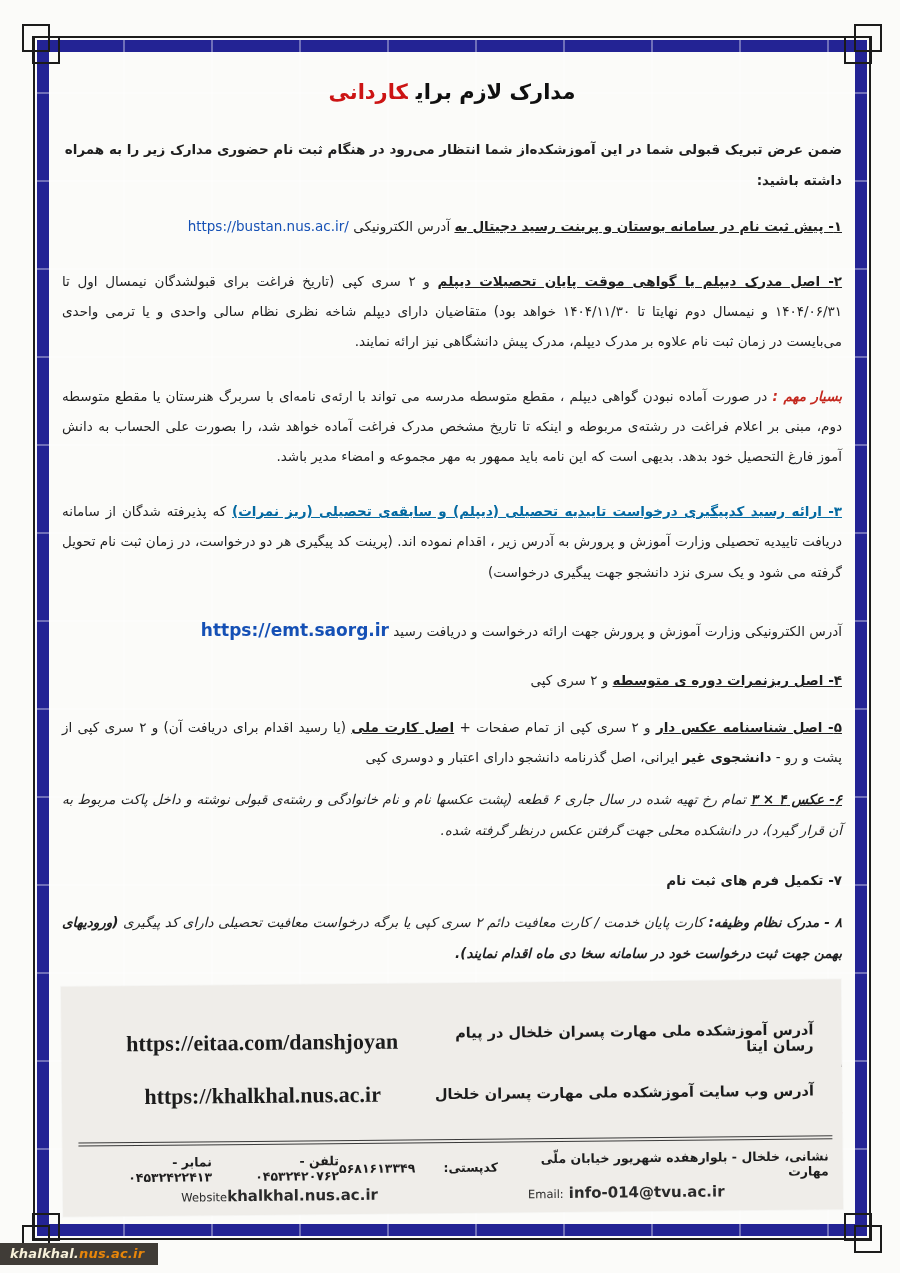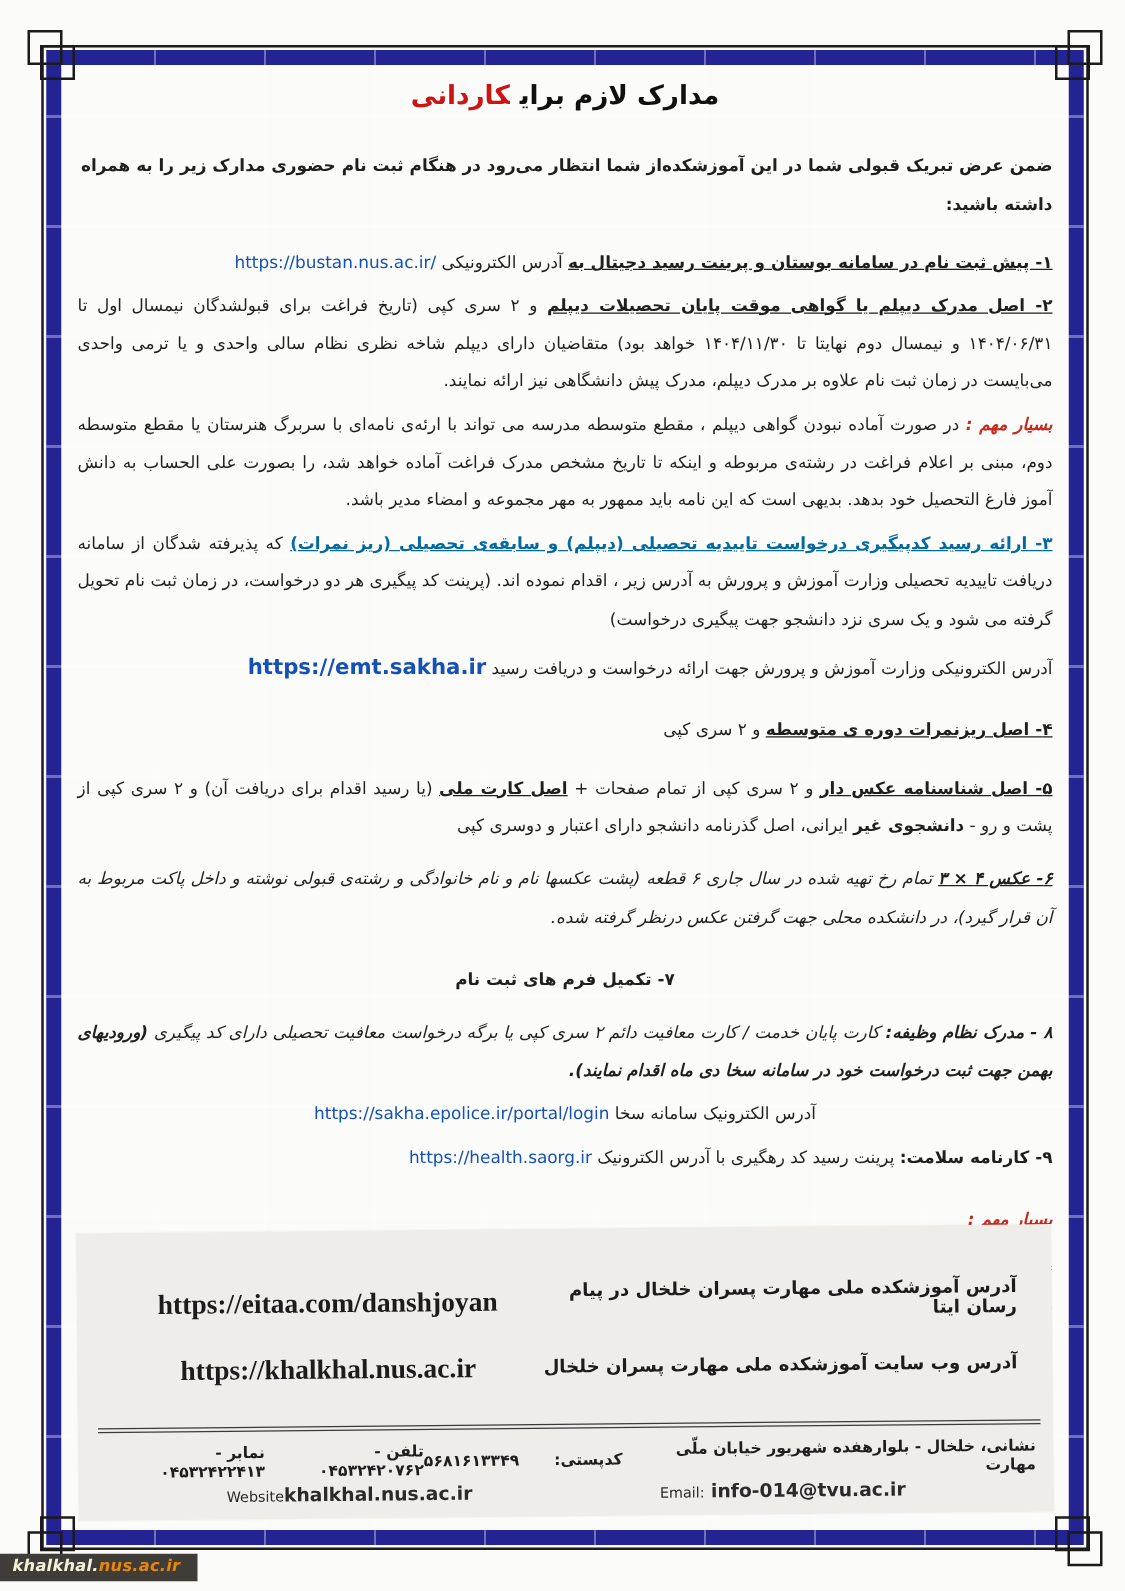--- a/index.html
+++ b/index.html
@@ -16,33 +16,33 @@
       repeating-linear-gradient(90deg,transparent 0 86px,rgba(255,255,255,.35) 86px 88px),
       repeating-linear-gradient(0deg,transparent 0 86px,rgba(255,255,255,.35) 86px 88px);
     pointer-events:none;}
   .corner{position:absolute;width:52px;height:52px;}
   .corner i{position:absolute;display:block;width:24px;height:24px;border:2px solid #1b1b1b;background:transparent;}
   .corner.tl{left:20px;top:22px;} .corner.tl i:nth-child(1){left:2px;top:2px;} .corner.tl i:nth-child(2){left:12px;top:14px;}
   .corner.tr{right:16px;top:22px;} .corner.tr i:nth-child(1){right:2px;top:2px;} .corner.tr i:nth-child(2){right:12px;top:14px;}
   .corner.bl{left:20px;bottom:18px;} .corner.bl i:nth-child(1){left:2px;bottom:2px;} .corner.bl i:nth-child(2){left:12px;bottom:14px;}
   .corner.br{right:16px;bottom:18px;} .corner.br i:nth-child(1){right:2px;bottom:2px;} .corner.br i:nth-child(2){right:12px;bottom:14px;}
   
-  .content{position:absolute;left:62px;right:58px;top:50px;direction:rtl;text-align:right;font-size:13.5px;}
+  .content{position:absolute;left:62px;right:58px;top:66px;direction:rtl;text-align:right;font-size:13.5px;}
   p{margin:0;line-height:2.25;}
   .title{text-align:center;font-size:21px;font-weight:bold;margin:12px 0 0;color:#101010;line-height:1.4;}
   .title span + span{margin-right:8px;}
   .red{color:#cc1414;}
   .darkred{color:#0369a1;}
-  .b{font-weight:bold;text-align:center;}
+  .b{font-weight:bold;}
   .u{text-decoration:underline;}
   .link{color:#1550b5;direction:ltr;unicode-bidi:embed;cursor:pointer;}
   .url-big{font-size:17px;font-weight:600;}
   .intro{font-weight:bold;margin-top:27px;}
   .just{text-align:justify;}
-  .mt-s{margin-top:4px;} .mt-m{margin-top:16px;} .mt-l{margin-top:12px;font-style:italic;} .mt-xl{margin-top:20px;}
+  .mt-s{margin-top:24px;} .mt-m{margin-top:16px;} .mt-l{margin-top:12px;font-style:italic;} .mt-xl{margin-top:20px;}
   .center{text-align:center;}
   .pr{padding-left:26px;}
   .redline{color:#c4281e;font-size:12.5px;font-weight:bold;margin-top:12px;}
   .red-label{color:#c4281e;font-weight:bold;font-style:italic;}
   
   .footer-box{position:absolute;left:62px;right:58px;top:983px;height:230px;background:#efede9;
     transform:rotate(-0.55deg);box-shadow:0 0 0 1px rgba(0,0,0,0.02);}
   .f-row{display:flex;direction:rtl;align-items:center;padding:0 28px 0 36px;}
   .f-row1{margin-top:42px;} .f-row2{margin-top:24px;}
   .f-label{flex:1;font-weight:bold;font-size:14.5px;text-align:right;color:#1c1c1c;}
@@ -88,21 +88,21 @@
   <p class="intro">ضمن عرض تبریک قبولی شما در این آموزشکده‌از شما انتظار می‌رود در هنگام ثبت نام حضوری مدارک زیر را به همراه داشته باشید:</p>
 
   <p class="mt-m"><span class="b u">۱- پیش ثبت نام در سامانه بوستان و پرینت رسید دجیتال به</span><span> آدرس الکترونیکی </span><a class="link">https://bustan.nus.ac.ir/</a></p>
 
   <p class="mt-s just"><span class="b u">۲- اصل مدرک دیپلم یا گواهی موقت پایان تحصیلات دیپلم</span><span> و ۲ سری کپی (تاریخ فراغت برای قبولشدگان نیمسال اول تا ۱۴۰۴/۰۶/۳۱ و نیمسال دوم نهایتا تا ۱۴۰۴/۱۱/۳۰ خواهد بود) متقاضیان دارای دیپلم شاخه نظری نظام سالی واحدی و یا ترمی واحدی می‌بایست در زمان ثبت نام علاوه بر مدرک دیپلم، مدرک پیش دانشگاهی نیز ارائه نمایند.</span></p>
 
   <p class="mt-s just"><span class="red-label">بسیار مهم :</span><span> در صورت آماده نبودن گواهی دیپلم ، مقطع متوسطه مدرسه می تواند با ارئه‌ی نامه‌ای با سربرگ هنرستان یا مقطع متوسطه دوم، مبنی بر اعلام فراغت در رشته‌ی مربوطه و اینکه تا تاریخ مشخص مدرک فراغت آماده خواهد شد، را بصورت علی الحساب به دانش آموز فارغ التحصیل خود بدهد. بدیهی است که این نامه باید ممهور به مهر مجموعه و امضاء مدیر باشد.</span></p>
 
   <p class="mt-s just"><span class="b u darkred">۳- ارائه رسید کدپیگیری درخواست تاییدیه تحصیلی (دیپلم) و سابقه‌ی تحصیلی (ریز نمرات)</span><span> که پذیرفته شدگان از سامانه دریافت تاییدیه تحصیلی وزارت آموزش و پرورش به آدرس زیر ، اقدام نموده اند. (پرینت کد پیگیری هر دو درخواست، در زمان ثبت نام تحویل گرفته می شود و یک سری نزد دانشجو جهت پیگیری درخواست)</span></p>
 
-  <p class="mt-s pr"><span>آدرس الکترونیکی وزارت آموزش و پرورش جهت ارائه درخواست و دریافت رسید </span><a class="link url-big">https://emt.sakha.ir</a></p>
+  <p class="mt-s pr"><span>آدرس الکترونیکی وزارت آموزش و پرورش جهت ارائه درخواست و دریافت رسید </span><a class="link url-big">https://emt.saorg.ir</a></p>
 
   <p class="mt-m"><span class="b u">۴- اصل ریزنمرات دوره ی متوسطه</span><span> و ۲ سری کپی</span></p>
 
   <p class="mt-m just"><span class="b u">۵- اصل شناسنامه عکس دار</span><span> و ۲ سری کپی از تمام صفحات + </span><span class="b u">اصل کارت ملی</span><span> (یا رسید اقدام برای دریافت آن) و ۲ سری کپی از پشت و رو - </span><span class="b">دانشجوی غیر</span><span> ایرانی، اصل گذرنامه دانشجو دارای اعتبار و دوسری کپی</span></p>
 
   <p class="mt-l just"><span class="b u">۶- عکس ۴ × ۳</span><span> تمام رخ تهیه شده در سال جاری ۶ قطعه  (پشت عکسها نام و نام خانوادگی و رشته‌ی قبولی نوشته و داخل پاکت مربوط به آن قرار گیرد)، در دانشکده محلی جهت گرفتن عکس درنظر گرفته شده.</span></p>
 
   <p class="mt-xl b">۷- تکمیل فرم های ثبت نام</p>
 
   <p class="mt-l just"><span class="b">۸ - مدرک نظام وظیفه:</span><span> کارت پایان خدمت / کارت معافیت دائم ۲ سری کپی یا برگه درخواست معافیت تحصیلی دارای کد پیگیری </span><span class="b">(ورودیهای بهمن جهت ثبت درخواست خود در سامانه سخا دی ماه اقدام نمایند).</span></p>

